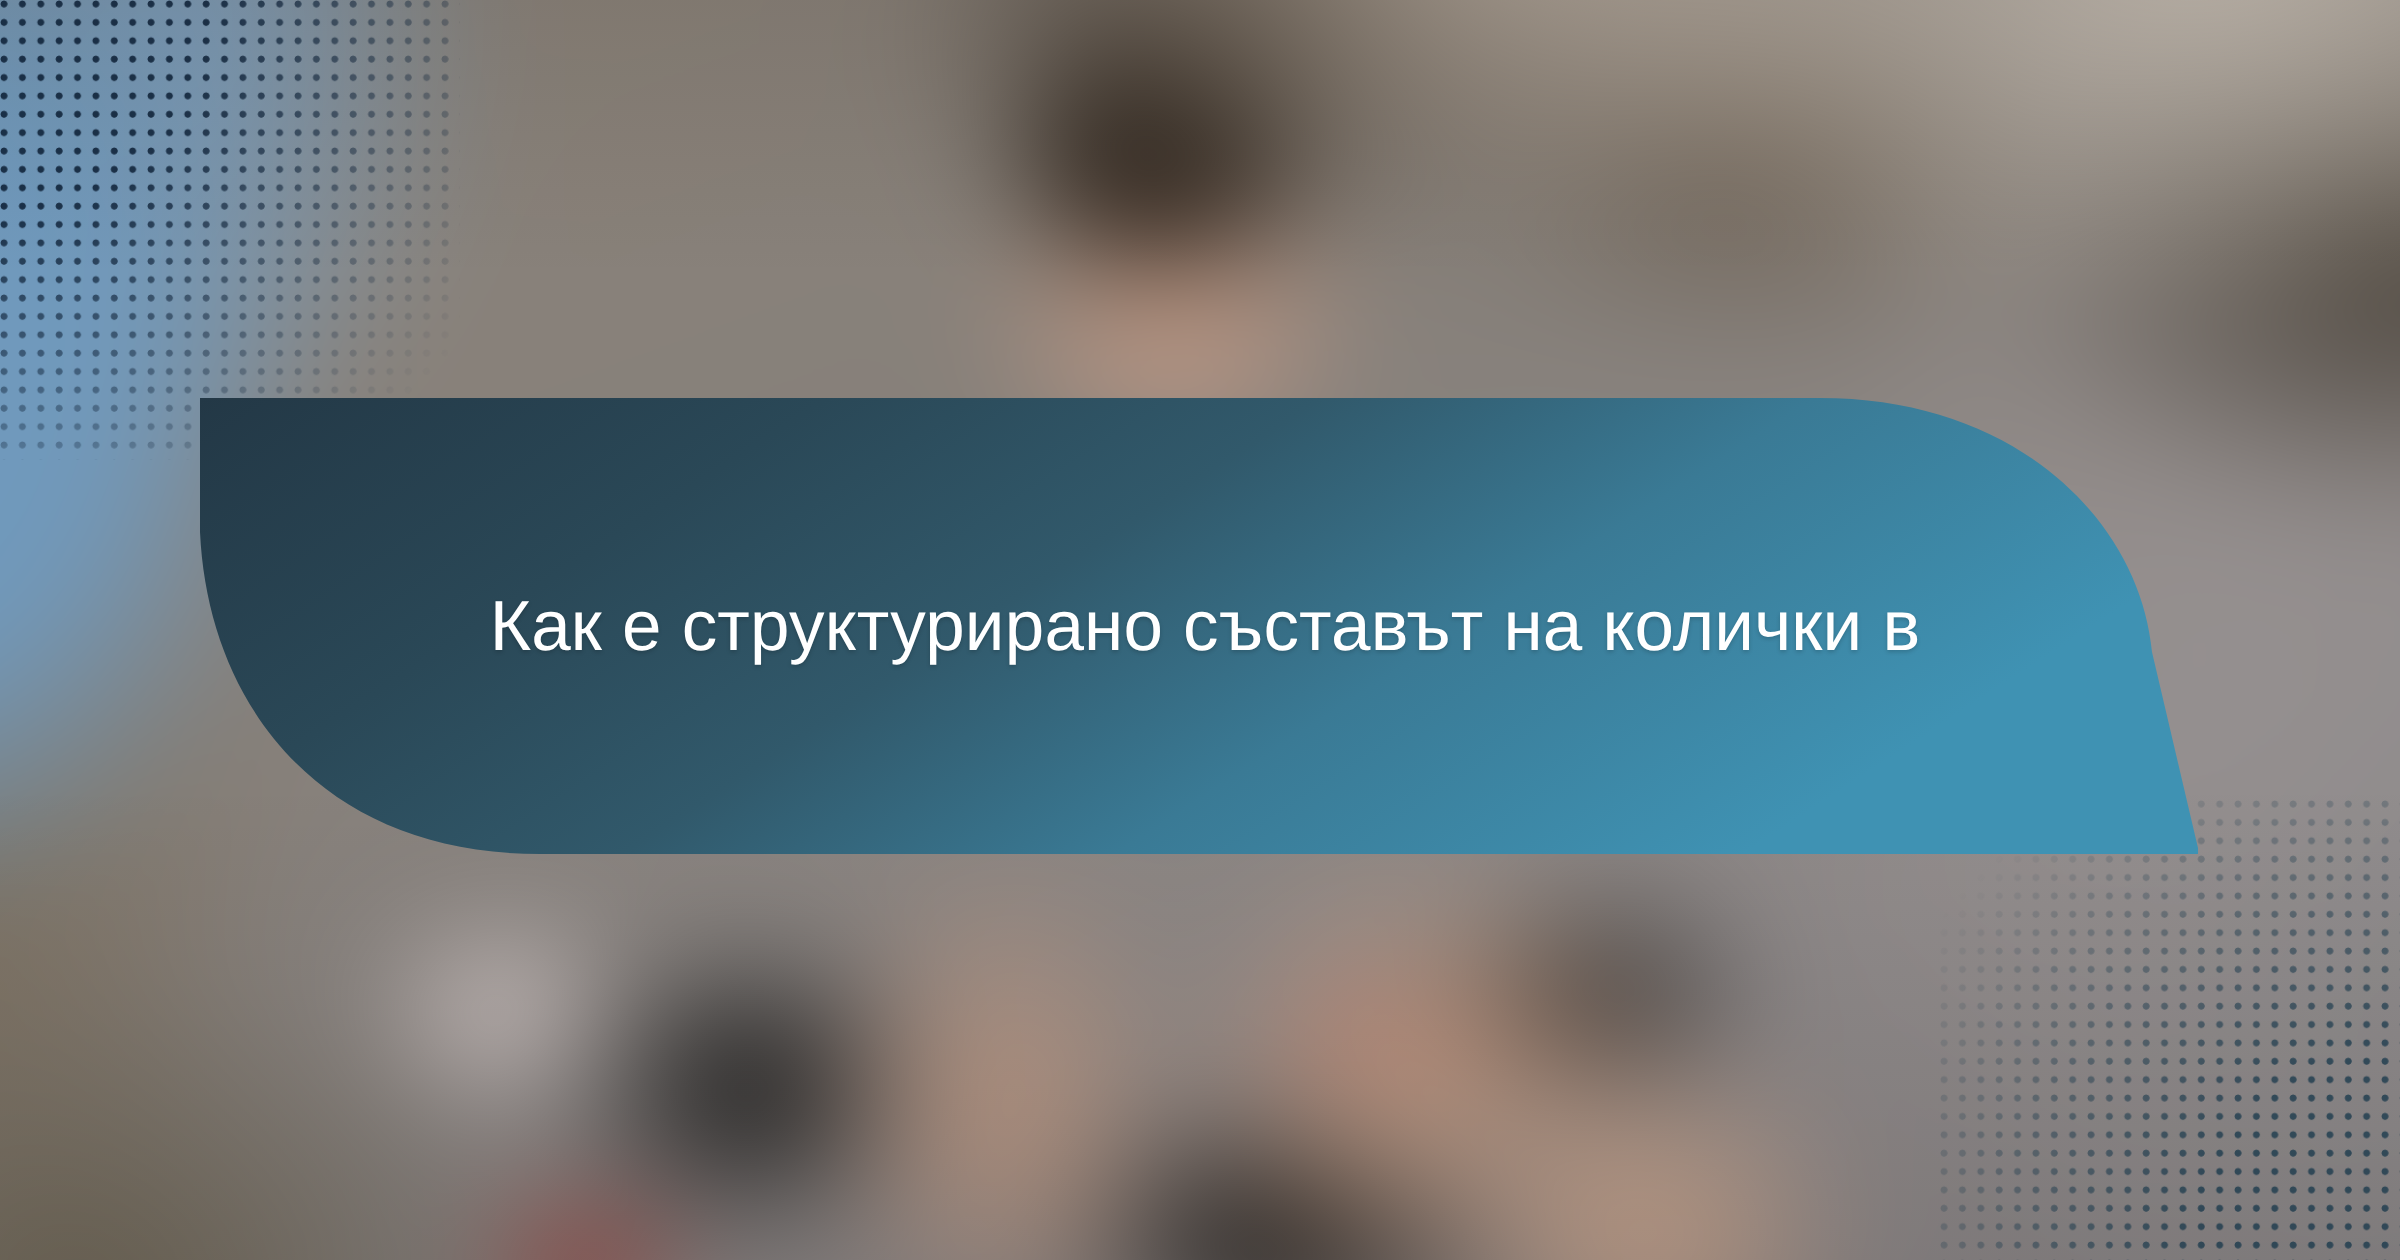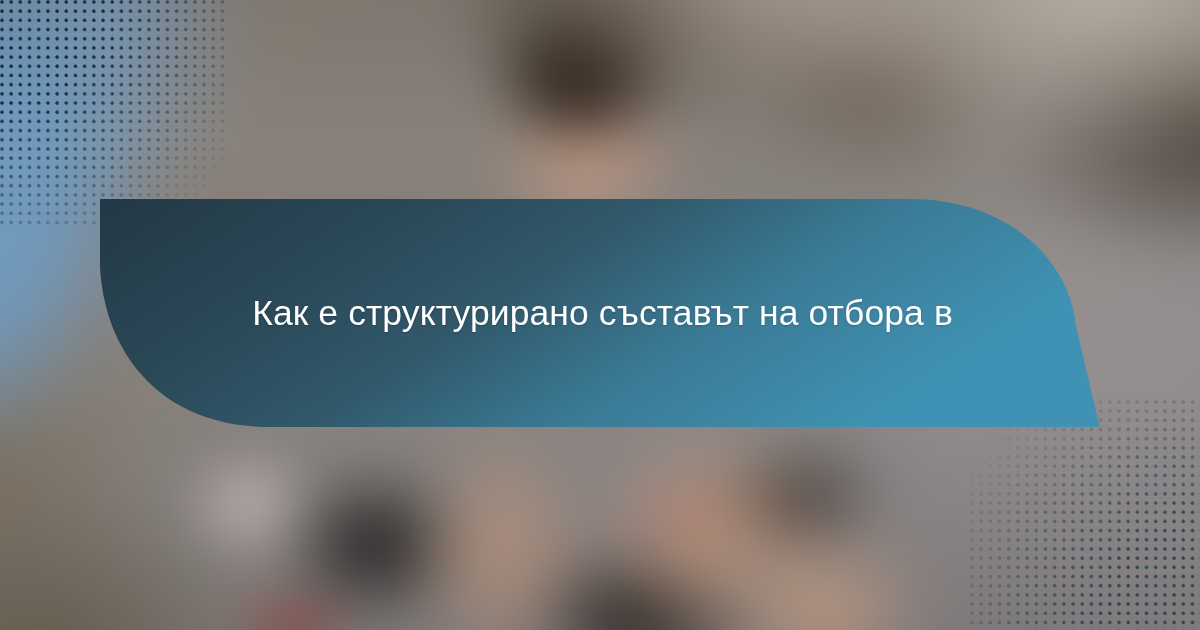--- a/index.html
+++ b/index.html
@@ -166,16 +166,16 @@
                C 1010 199 1070 262 1076 326
                L 1099 424
                L 1099 427
                L 270 427
                C 160 427 104 352 100 266
                Z" fill="url(#bannerGrad)"></path>
     </svg>
   </div>
 
   <div class="title-block">
-    <div class="title-line">Как е структурирано съставът на отбора в</div>
+    <div class="title-line">Как е структурирано съставът на колички в</div>
   </div>
 
 </div>
 
 </body></html>

